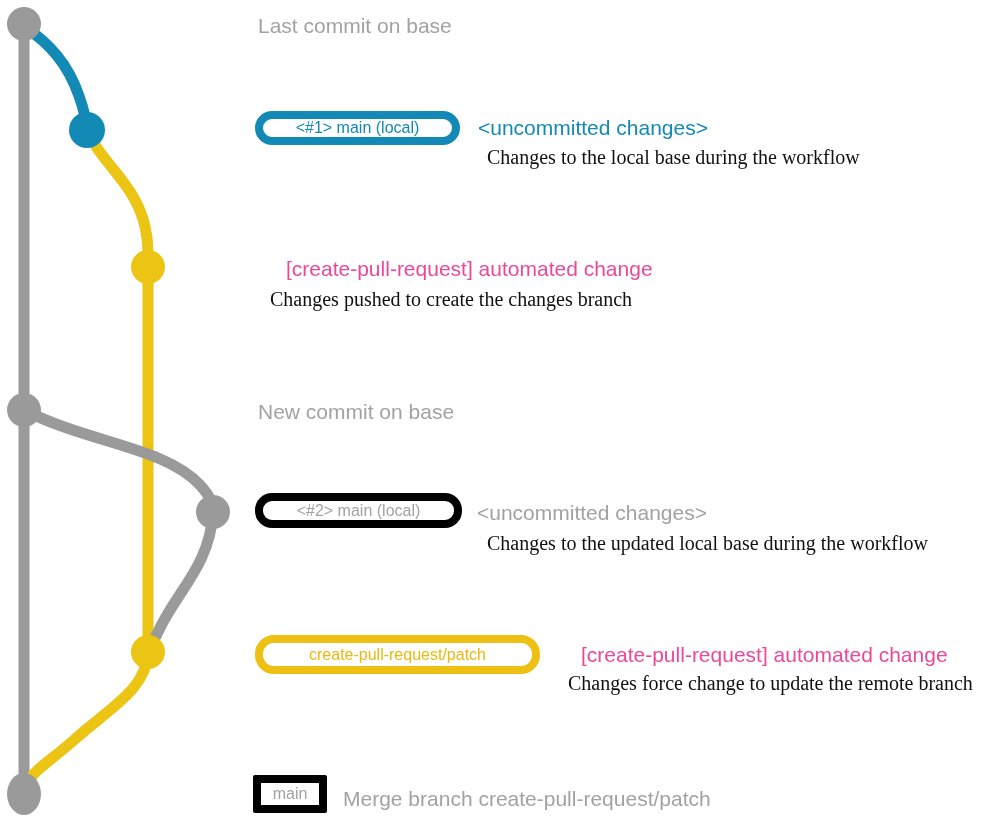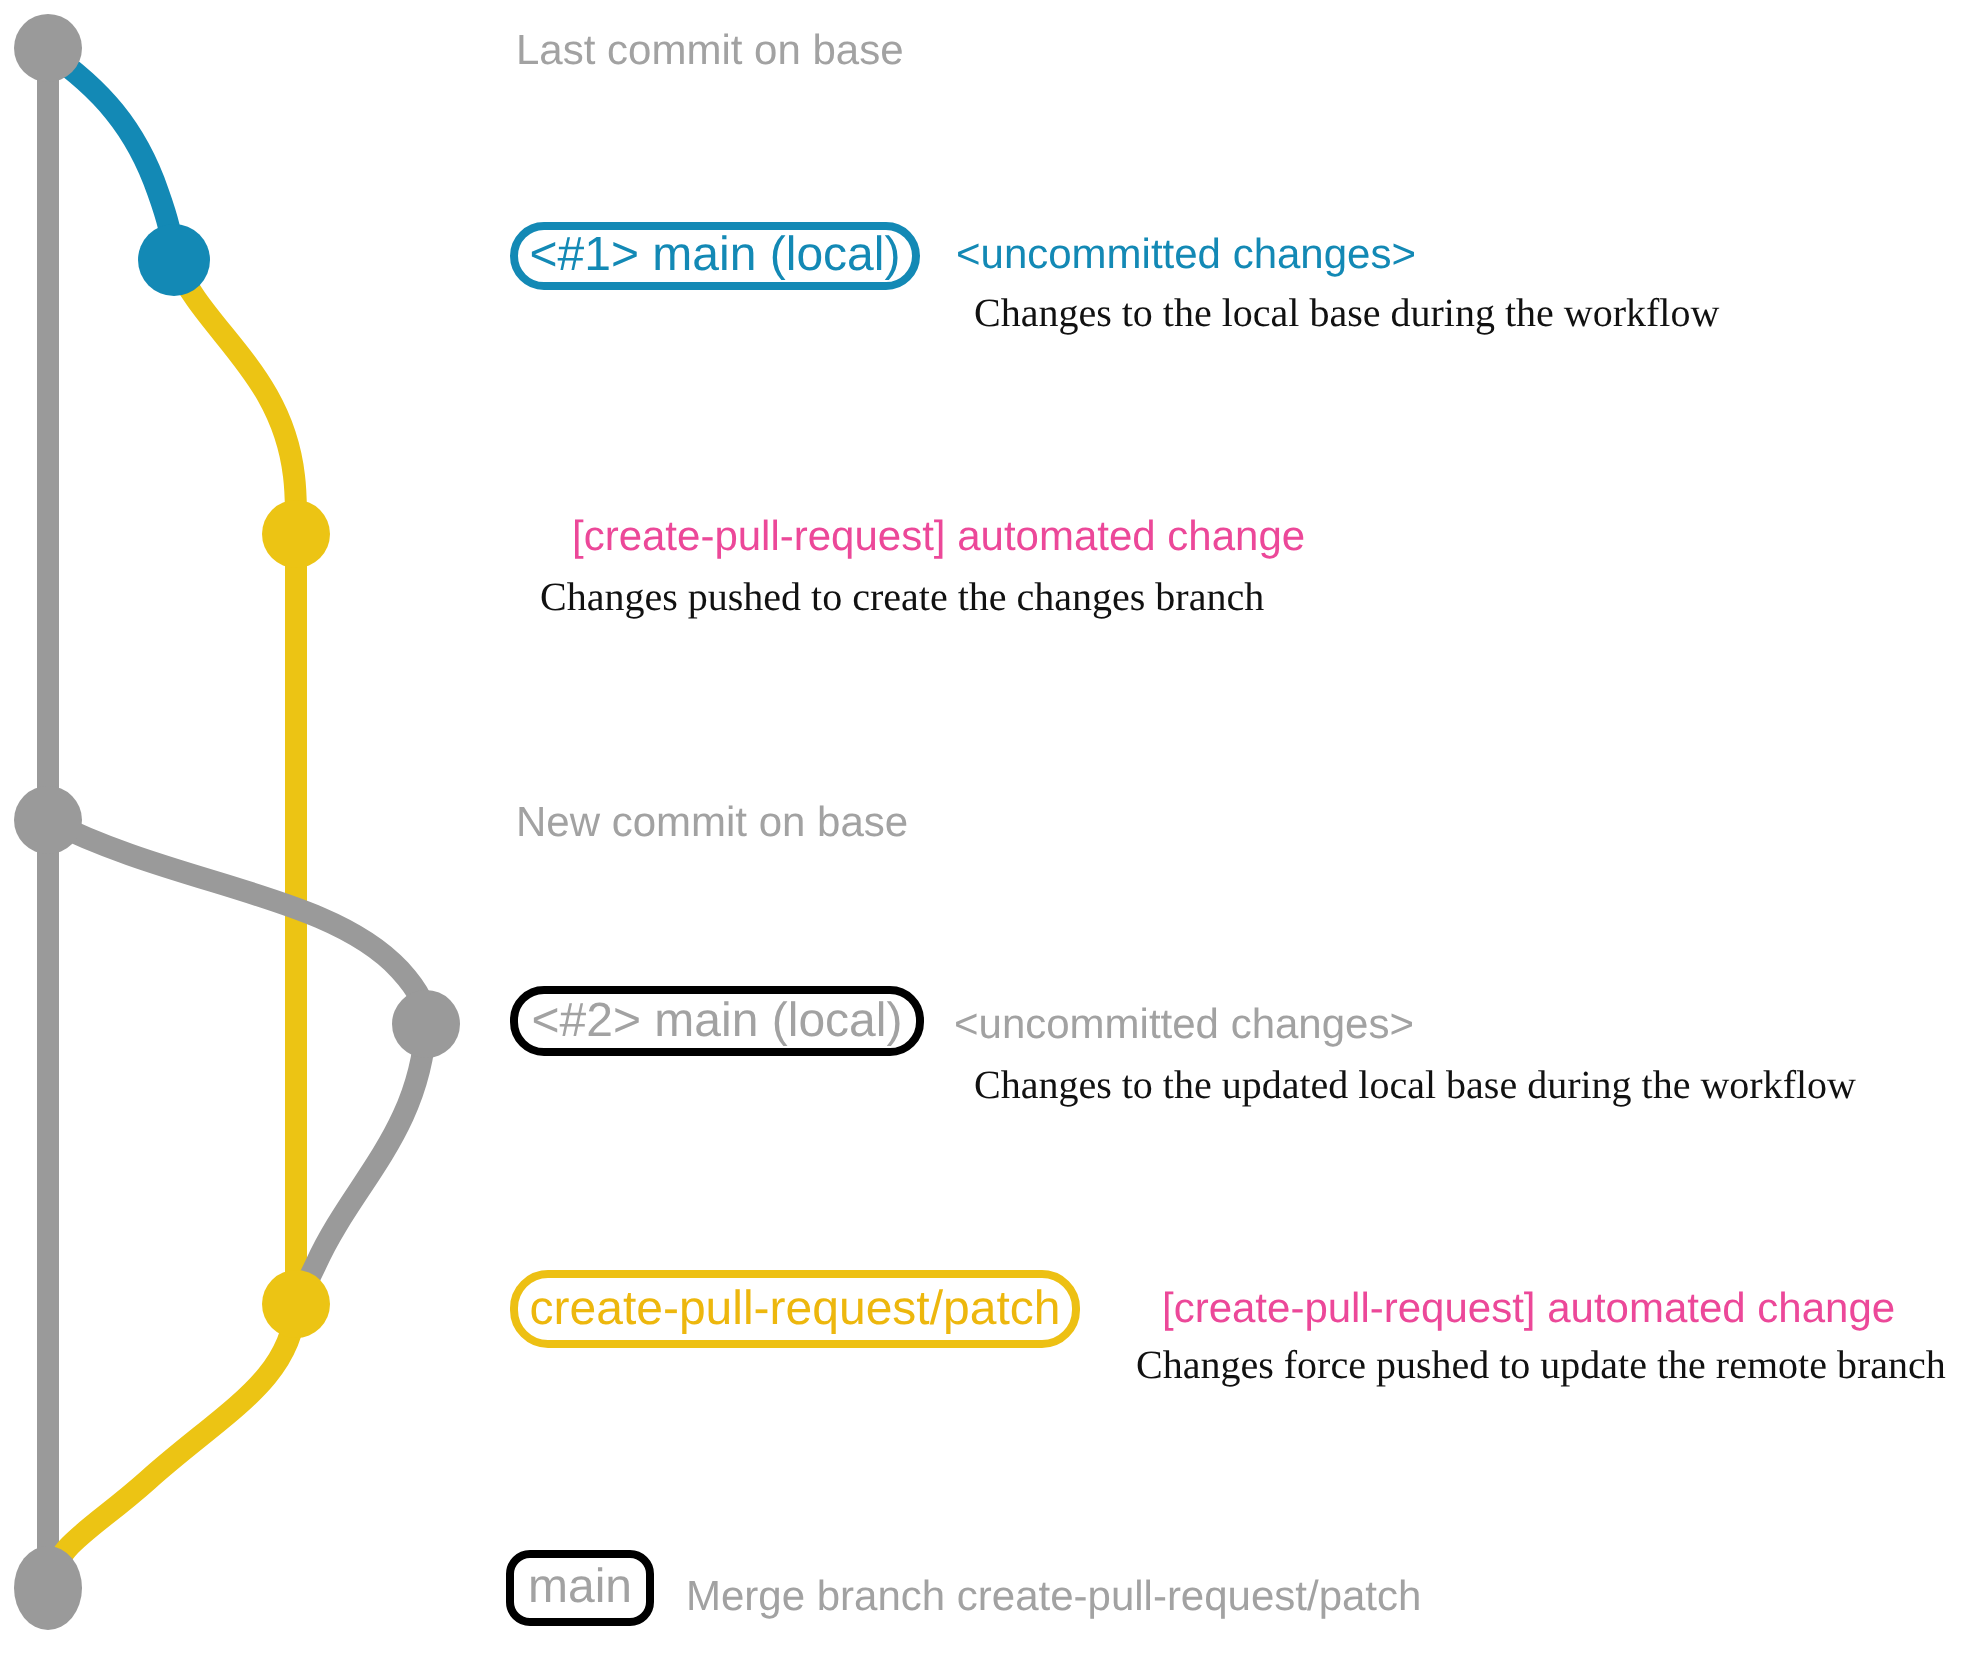--- a/index.html
+++ b/index.html
@@ -15,23 +15,23 @@
   .note{
     position:absolute;
     font-size:21px;line-height:1.2;
     color:#a2a2a2;
     white-space:nowrap;
   }
   .badge{
     position:absolute;
     box-sizing:border-box;
     display:flex;align-items:center;justify-content:center;
-    border:4px solid #000000;
+    border:8px solid #000000;
     border-radius:17px;
-    font-size:24px;
+    font-size:16px;
     color:#a2a2a2;
     white-space:nowrap;
     background:#ffffff;
   }
   .badge.blue{border-color:#1389b5;color:#1389b5;}
   .badge.yellow{border-color:#edc013;color:#edb70d;}
   .heading{
     position:absolute;
     font-size:21px;line-height:1.2;
     white-space:nowrap;
@@ -90,20 +90,20 @@
   <div class="badge" style="left:255px;top:493px;width:207px;height:35px;">
     <span>&lt;#2&gt; main (local)</span>
   </div>
   <div class="heading gray" style="left:477px;top:500px;">&lt;uncommitted changes&gt;</div>
   <div class="desc" style="left:487px;top:531px;text-align:center;">Changes to the updated local base during the workflow</div>
 
   <div class="badge yellow" style="left:255px;top:635px;width:285px;height:39px;border-radius:19px;">
     <span>create-pull-request/patch</span>
   </div>
   <div class="heading yellow" style="left:553px;top:642px;">[create-pull-request] automated change</div>
-  <div class="desc" style="left:568px;top:671px;">Changes force pushed to update the remote branch</div>
+  <div class="desc" style="left:568px;top:671px;">Changes force change to update the remote branch</div>
 
-  <div class="badge" style="left:253px;top:775px;width:74px;height:38px;border-radius:12px;">
+  <div class="badge" style="left:253px;top:775px;width:74px;height:38px;border-radius:2px;">
     <span>main</span>
   </div>
   <div class="note" style="left:343px;top:786px;">Merge branch create-pull-request/patch</div>
 
 </div>
 
 </body></html>

